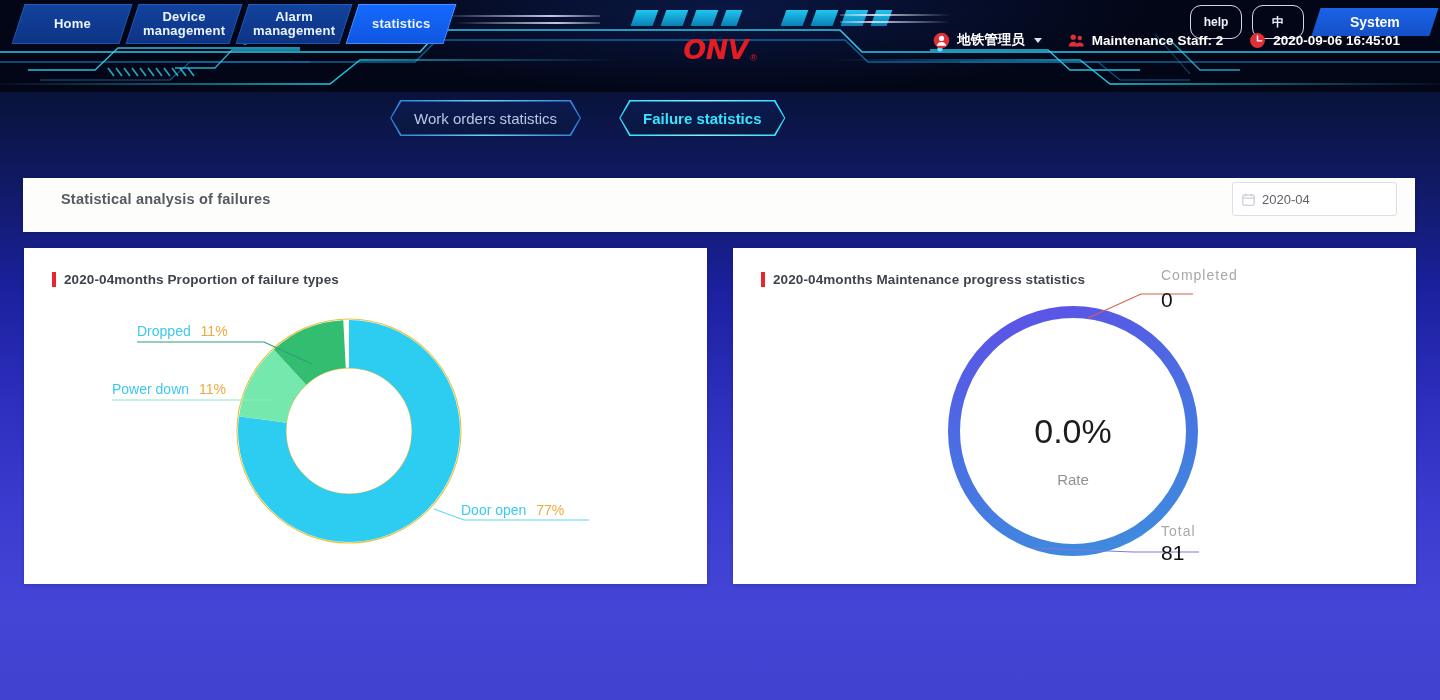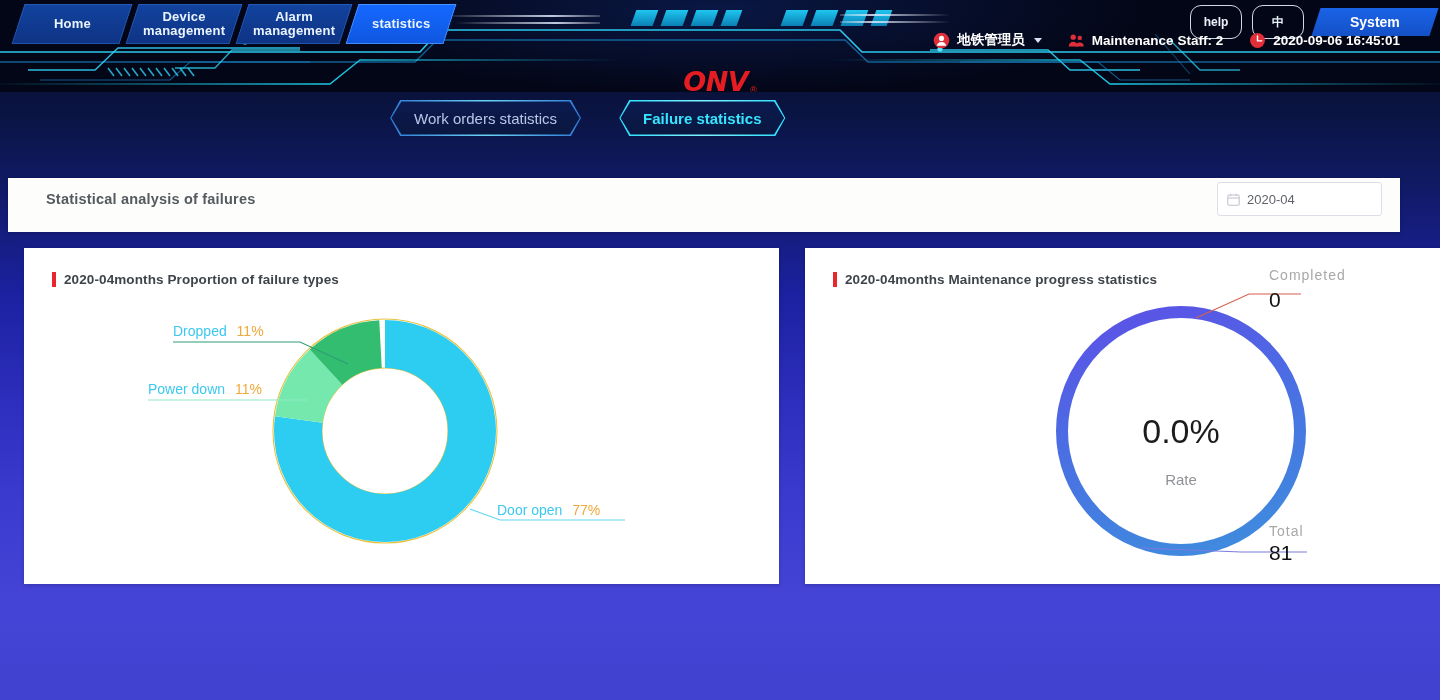--- a/index.html
+++ b/index.html
@@ -91,21 +91,21 @@
   .ic { width: 17px; height: 17px; display: block; }
   .caret {
     width: 0; height: 0; margin-left: 2px;
     border-left: 4px solid transparent; border-right: 4px solid transparent;
     border-top: 5px solid #d7e3f3;
   }
 
   
   .logo {
     position: absolute; top: 37px; left: 50%; transform: translateX(-50%);
-    z-index: 6; display: flex; align-items: flex-end; margin-top: 32px;
+    z-index: 6; display: flex; align-items: flex-end;
   }
   .logo .word {
     font-family: "DejaVu Sans", sans-serif;
     font-size: 27px; font-weight: 800; font-style: italic;
     color: #e51d22; letter-spacing: -.5px; line-height: 26px;
   }
   .logo .reg { color: #e51d22; font-size: 9px; margin-left: 2px; margin-top: 1px; }
 
   
   .subtabs {
@@ -130,41 +130,41 @@
     clip-path: polygon(10px 0, calc(100% - 10px) 0, 100% 50%, calc(100% - 10px) 100%, 10px 100%, 0 50%);
     background: linear-gradient(180deg, #0b1a4f 0%, #0a1740 100%);
   }
   .subtab > span { position: relative; z-index: 2; white-space: nowrap; }
   .subtab.active > span { color: #37e4ff; font-weight: 600; }
   .subtab.active::before { background: linear-gradient(90deg, #2ae0ff, #7ef3ff, #2ae0ff); }
   .subtab.active { filter: drop-shadow(0 0 6px rgba(42,224,255,.55)); }
 
   
   .panel-top {
-    position: absolute; left: 8px; top: 178px;
+    position: absolute; left: 23px; top: 178px;
     width: 1392px; height: 54px;
     background: #fdfdfb;
     display: flex; align-items: center; justify-content: space-between;
     padding: 0 18px 12px 38px;
     box-shadow: 0 1px 4px rgba(0,0,0,.18);
   }
   .panel-title { color: #555a60; font-size: 14.5px; font-weight: 700; letter-spacing: .2px; }
 
   .datepick {
     width: 165px; height: 34px;
     border: 1px solid #dcdfe6; border-radius: 3px;
     background: #fff; display: flex; align-items: center; gap: 7px;
     padding: 0 9px; cursor: pointer;
   }
   .datepick .cal { width: 13px; height: 13px; display: block; }
   .datepick .val { color: #5f6368; font-size: 13px; }
 
   .cards { position: absolute; left: 24px; top: 248px; display: flex; gap: 26px; }
   .card {
-    width: 755px; height: 336px;
+    width: 683px; height: 336px;
     background: #ffffff;
     box-shadow: 0 1px 4px rgba(0,0,0,.2);
     position: relative; overflow: hidden;
   }
   .card-head {
     position: absolute; top: 24px; left: 28px;
     display: flex; align-items: center; gap: 8px;
   }
   .redbar { width: 4px; height: 15px; background: #e8262d; display: block; }
   .card-title { color: #3f444b; font-size: 13.5px; font-weight: 700; letter-spacing: .1px; }

